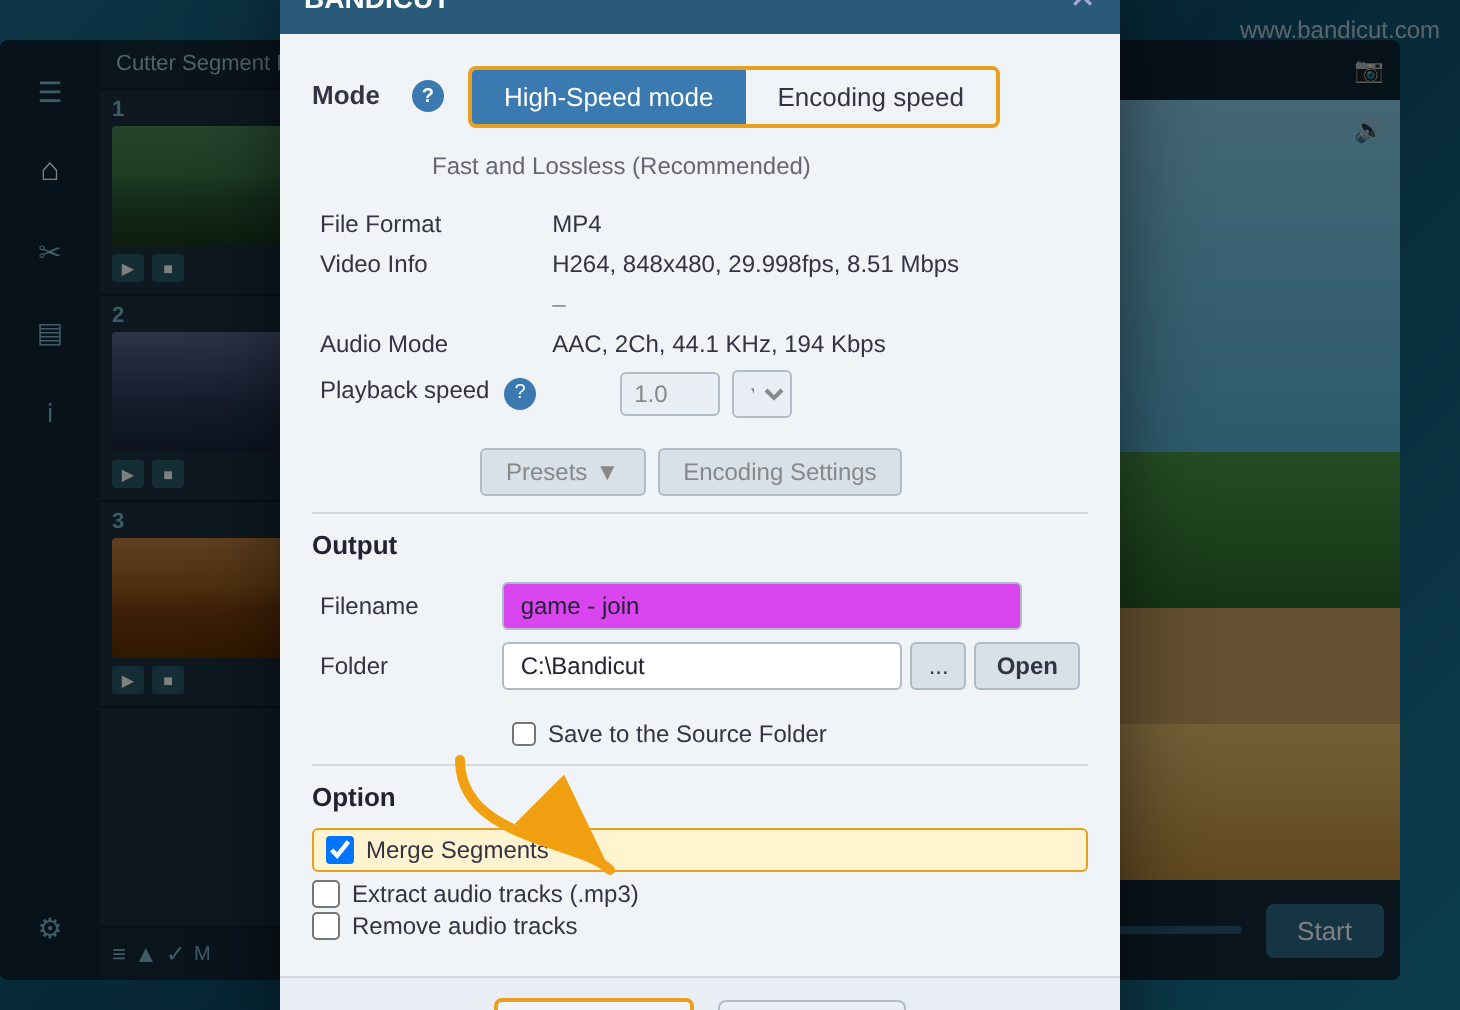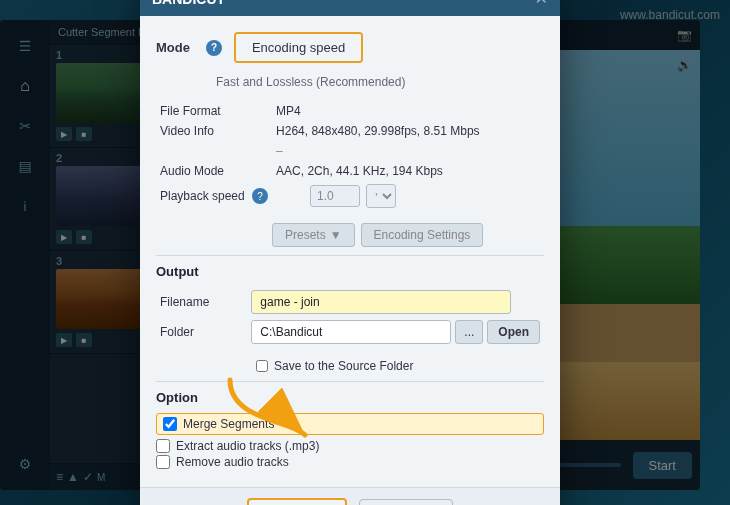--- a/index.html
+++ b/index.html
@@ -358,21 +358,21 @@
       margin-bottom: 8px;
     }
 
     
     .filename-input {
       border: 1px solid #b0bcc8;
       border-radius: 3px;
       padding: 4px 8px;
       font-size: 12px;
       width: 260px;
-      background: #fef9c3;
+      background: #d946ef;
       color: #223;
       outline: none;
     }
 
     
     .folder-row {
       display: flex;
       align-items: center;
       gap: 4px;
     }
@@ -652,20 +652,21 @@
     </div>
 
     <div class="dialog-body">
 
       <div class="mode-row">
         <div class="mode-label">
           <span>Mode</span>
           <span class="help-icon">?</span>
         </div>
         <div class="mode-buttons">
+          <button class="mode-btn active">High-Speed mode</button>
           <button class="mode-btn inactive">Encoding speed</button>
         </div>
       </div>
 
       <div class="subtitle-text">Fast and Lossless (Recommended)</div>
 
       <table class="form-table">
         <tbody>
             <tr>
           <td class="form-label">File Format</td>
@@ -693,21 +694,21 @@
               <input type="text" class="speed-input" value="1.0" readonly="" style="color: rgb(136, 136, 136);">
               <select class="speed-dropdown">
                 <option>▼</option>
               </select>
             </div>
           </td>
         </tr>
       </tbody>
         </table>
 
-      <div class="encoding-row" style="margin-left:116px; margin-bottom:8px;align-items:center;">
+      <div class="encoding-row" style="margin-left:84px; margin-bottom:8px;align-items:center;">
         <button class="presets-btn">
           <span>Presets</span>
           <span>▼</span>
         </button>
         <button class="encoding-settings-btn">Encoding Settings</button>
       </div>
 
       <hr class="section-divider">
 
       <div class="section-heading">Output</div>

